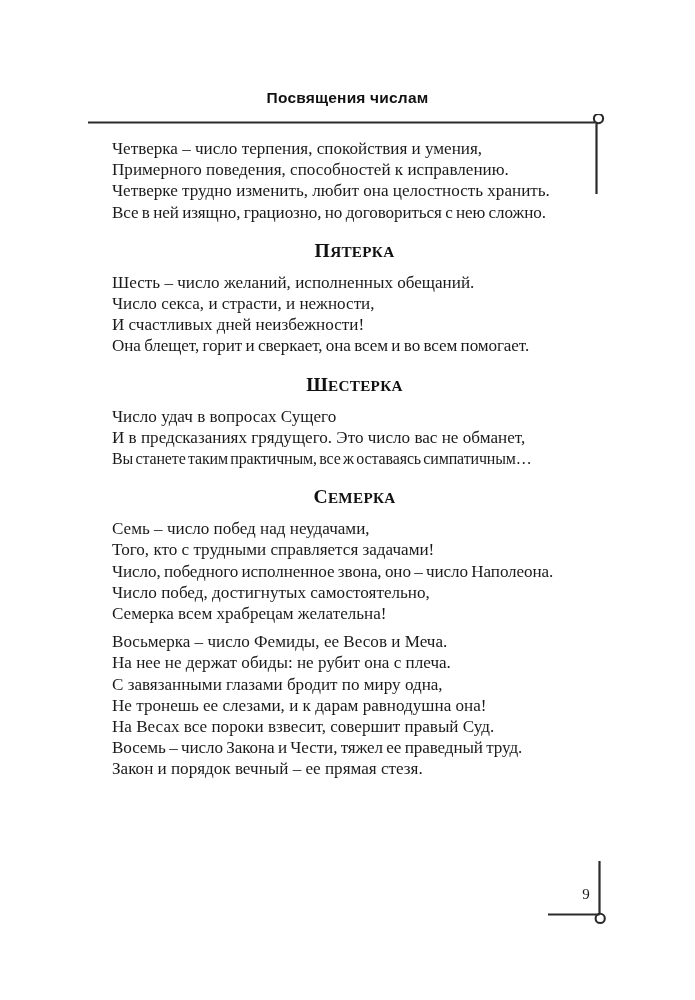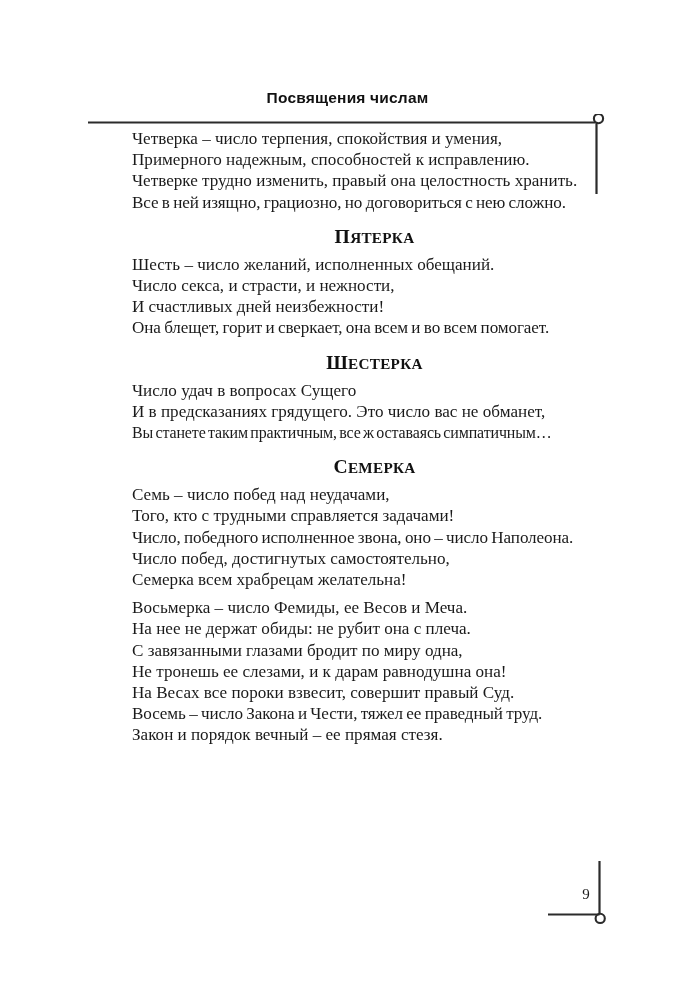--- a/index.html
+++ b/index.html
@@ -51,23 +51,22 @@
     top: 855px;
     width: 68px;
     height: 72px;
     pointer-events: none;
   }
 
   
   .content {
     position: absolute;
     left: 112px;
-    top: 128px;
+    top: 138px;
     width: 485px;
-    margin-left: 20px;
   }
 
   .stanza {
     margin: 0;
   }
 
   .line {
     font-size: 17.1px;
     line-height: 21.2px;
     white-space: nowrap;
@@ -84,21 +83,21 @@
   }
   .line.tight {
     word-spacing: -0.8px;
     letter-spacing: -0.1px;
   }
 
   .section-heading {
     text-align: center;
     font-weight: bold;
     font-size: 17.4px;
-    line-height: 21px;
+    line-height: 29px;
     margin: 6px 0 6px 0;
     color: #111111;
     letter-spacing: 0.3px;
   }
   
   .section-heading .initial {
     font-size: 19.6px;
   }
   .section-heading .rest {
     font-size: 15.2px;
@@ -127,22 +126,22 @@
   <svg class="ornament-top" viewBox="0 0 520 86" width="520" height="86" xmlns="http://www.w3.org/2000/svg">
     <line x1="0" y1="8.5" x2="507" y2="8.5" stroke="#2b2b2b" stroke-width="2.2"></line>
     <line x1="508.5" y1="8.5" x2="508.5" y2="80" stroke="#2b2b2b" stroke-width="2.2"></line>
     <circle cx="510.5" cy="4.6" r="4.6" fill="none" stroke="#2b2b2b" stroke-width="2.1"></circle>
   </svg>
 
   <div class="content">
 
     <div class="stanza">
       <div class="line">Четверка – число терпения, спокойствия и умения,</div>
-      <div class="line">Примерного надежным, способностей к исправлению.</div>
-      <div class="line">Четверке трудно изменить, правый она целостность хранить.</div>
+      <div class="line">Примерного поведения, способностей к исправлению.</div>
+      <div class="line">Четверке трудно изменить, любит она целостность хранить.</div>
       <div class="line tight">Все в ней изящно, грациозно, но договориться с нею сложно.</div>
     </div>
     <div class="gap-after-stanza"></div>
 
     <div class="section-heading">
       <span class="initial">П</span><span class="rest">ЯТЕРКА</span>
     </div>
     <div class="stanza">
       <div class="line">Шесть – число желаний, исполненных обещаний.</div>
       <div class="line">Число секса, и страсти, и нежности,</div>

